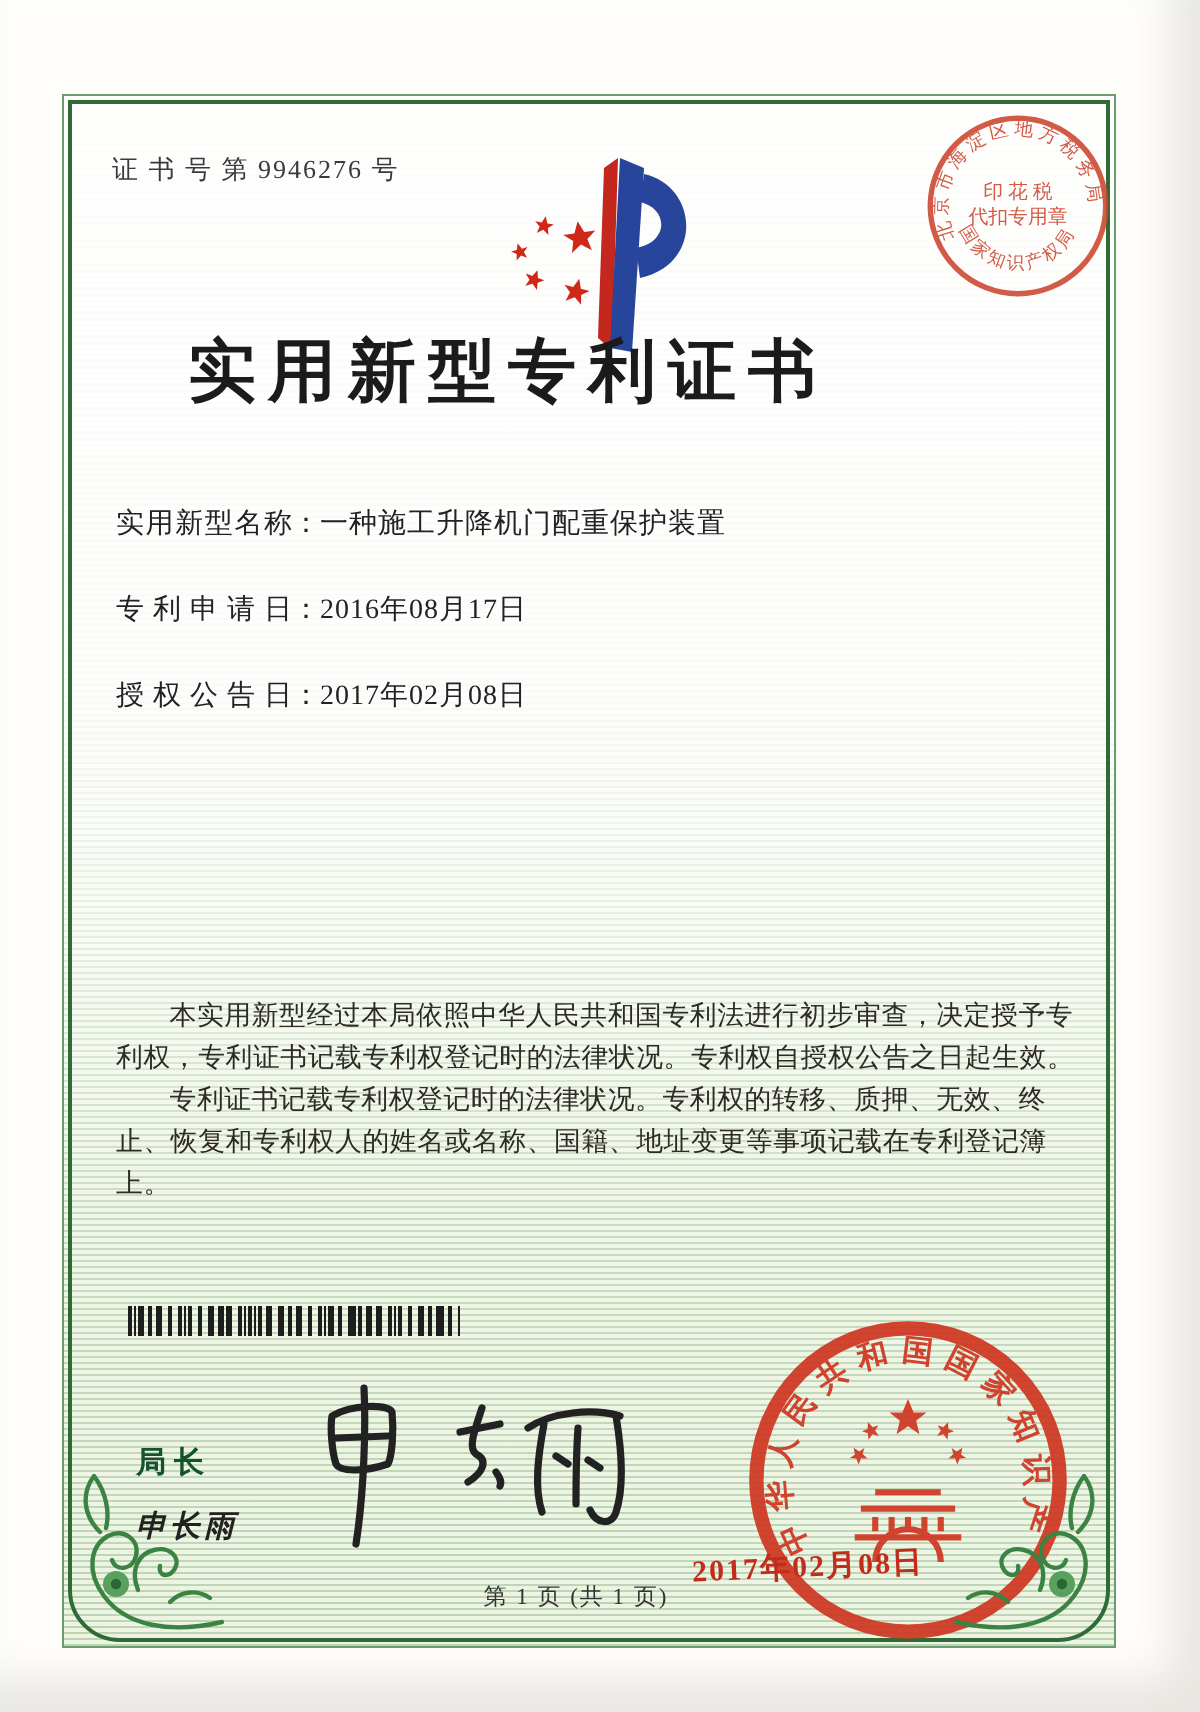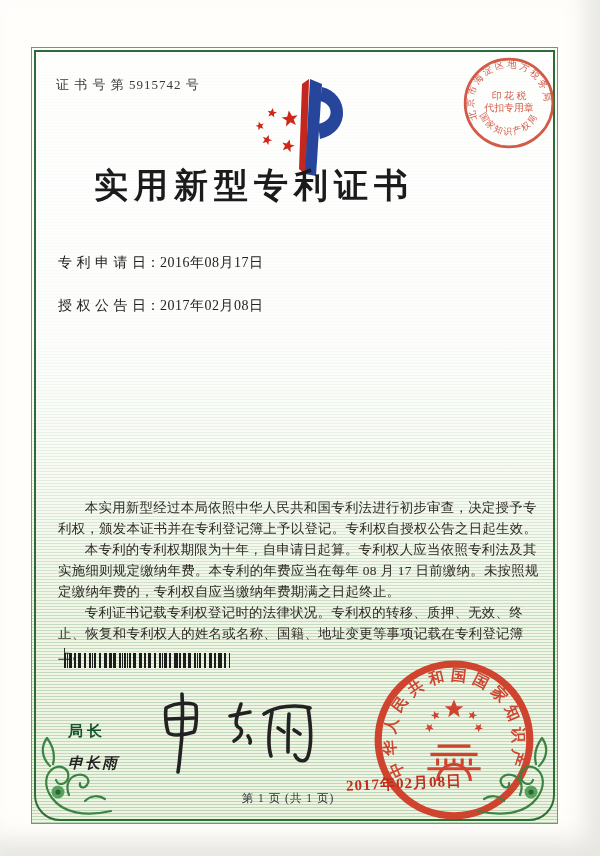--- a/index.html
+++ b/index.html
@@ -75,21 +75,21 @@
 </style>
 </head>
 <body>
 
 <div class="paper">
 
   <div class="cert">
     <div class="cert-inner"></div>
   </div>
 
-  <div class="cert-no">证 书 号 第 5915742 号</div>
+  <div class="cert-no">证 书 号 第 9946276 号</div>
 
   <svg class="tax-stamp" viewBox="0 0 90 90">
     <circle cx="45" cy="45" r="42" fill="none" stroke="#cd4530" stroke-width="2.6"></circle>
     <defs>
       <path id="taxTop" d="M 15.6,62 A 34,34 0 1 1 74.4,62" fill="none"></path>
       <path id="taxBottom" d="M 16.8,55.3 A 30,30 0 0 0 73.2,55.3" fill="none"></path>
     </defs>
     <text font-size="9" style="letter-spacing:2.2px">
       <textPath href="#taxTop" startOffset="2">北京市海淀区地方税务局</textPath>
     </text>
@@ -114,27 +114,27 @@
     <g>
       <path d="M66,10 L73,5 L70,101 L63,95 Z" fill="#c4271d"></path>
       <path d="M74,5 L86,10 L80,102 L69,100 Z" fill="#28459c"></path>
       <path d="M86,13 C113,19 116,58 84,65 L82,50 C99,47 98,30 84,27 Z" fill="#28459c"></path>
     </g>
   </svg>
 
   <div class="title">实用新型专利证书</div>
 
   <div class="fields">
+    <div class="frow"><span class="flabel">实用新型名称</span><span>：</span><span class="fvalue">一种施工升降机门配重保护装置</span></div>
     <div class="frow"><span class="flabel">专利申请日</span><span>：</span><span class="fvalue">2016年08月17日</span></div>
     <div class="frow"><span class="flabel">授权公告日</span><span>：</span><span class="fvalue">2017年02月08日</span></div>
   </div>
 
   <div class="body-text">
-    <p>本实用新型经过本局依照中华人民共和国专利法进行初步审查，决定授予专利权，颁发本证书并在专利登记簿上予以登记。专利权自授权公告之日起生效。</p>
-    <p>本专利的专利权期限为十年，自申请日起算。专利权人应当依照专利法及其实施细则规定缴纳年费。本专利的年费应当在每年 08 月 17 日前缴纳。未按照规定缴纳年费的，专利权自应当缴纳年费期满之日起终止。</p>
+    <p>本实用新型经过本局依照中华人民共和国专利法进行初步审查，决定授予专利权，专利证书记载专利权登记时的法律状况。专利权自授权公告之日起生效。</p>
     <p>专利证书记载专利权登记时的法律状况。专利权的转移、质押、无效、终止、恢复和专利权人的姓名或名称、国籍、地址变更等事项记载在专利登记簿上。</p>
   </div>
 
   <div class="barcode"></div>
 
   <div class="sig-title">局长</div>
   <div class="sig-name">申长雨</div>
   <svg class="sig-script" viewBox="0 0 192 96">
     <g fill="none" stroke="#222" stroke-width="3.6" stroke-linecap="round" stroke-linejoin="round">
       <path d="M28,22 C38,16 56,16 58,20 C59,30 58,42 56,46 C44,50 32,50 30,46 C28,40 27,28 28,22 Z"></path>

